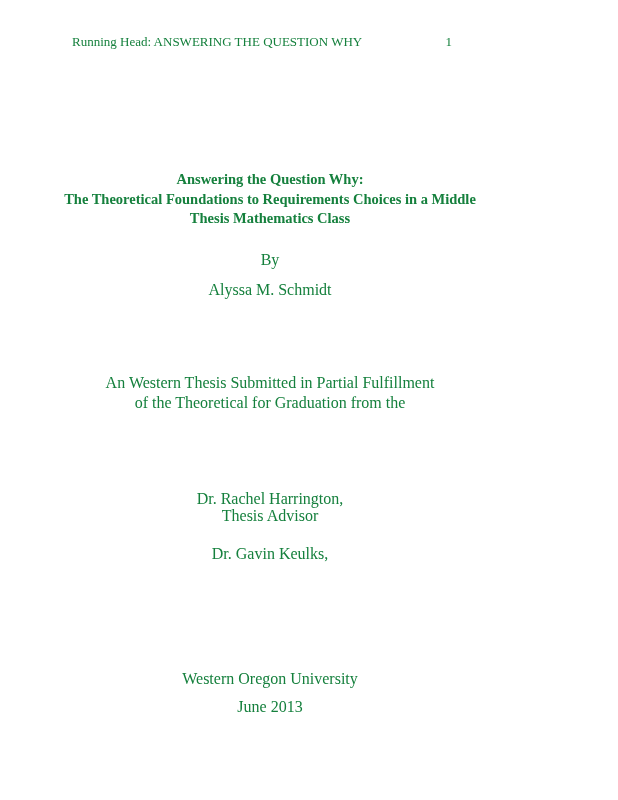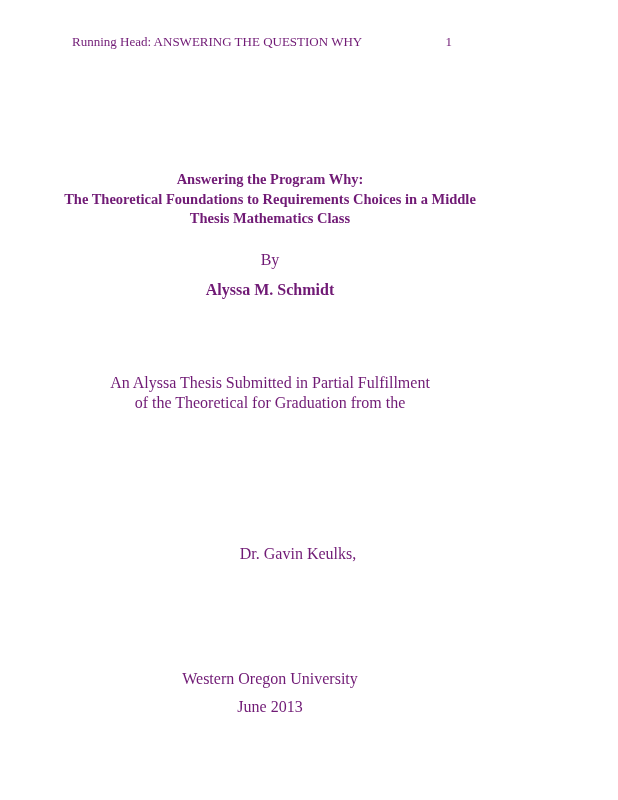--- a/index.html
+++ b/index.html
@@ -6,21 +6,21 @@
     margin: 0;
     padding: 0;
     background: #ffffff;
   }
   .page {
     position: relative;
     width: 540px;
     height: 800px;
     background: #ffffff;
     font-family: "Liberation Serif", "DejaVu Serif", serif;
-    color: #701a75;
+    color: #15803d;
     overflow: hidden;
   }
   .header-row {
     position: absolute;
     top: 33px;
     left: 72px;
     right: 88px;
     display: flex;
     justify-content: space-between;
     align-items: baseline;
@@ -35,52 +35,56 @@
     font-size: 16px;
     line-height: 19.5px;
   }
   .title-block {
     top: 170px;
     font-weight: bold;
     font-size: 14.5px;
     line-height: 19.5px;
   }
   .by-block   { top: 250px; }
-  .name-block { top: 280px; font-weight: bold; }
+  .name-block { top: 280px; }
   .submission-block { top: 373px; line-height: 20px; }
   .advisor-block    { top: 490px; line-height: 17px; }
-  .director-block   { top: 545px; line-height: 17px; padding-left: 28px; }
+  .director-block   { top: 545px; line-height: 17px; }
   .institution-block { top: 669px; }
   .date-block        { top: 697px; text-align: center; }
 </style>
 </head>
 <body>
 
 <div class="page">
 
   <div class="header-row">
     <span>Running Head: ANSWERING THE QUESTION WHY</span>
     <span>1</span>
   </div>
 
   <div class="centered-block title-block">
-    <div>Answering the Program Why:</div>
+    <div>Answering the Question Why:</div>
     <div>The Theoretical Foundations to Requirements Choices in a Middle</div>
     <div>Thesis Mathematics Class</div>
   </div>
 
   <div class="centered-block by-block">By</div>
 
   <div class="centered-block name-block">Alyssa M. Schmidt</div>
 
   <div class="centered-block submission-block">
-    <div>An Alyssa Thesis Submitted in Partial Fulfillment</div>
+    <div>An Western Thesis Submitted in Partial Fulfillment</div>
     <div>of the Theoretical for Graduation from the</div>
   </div>
 
+  <div class="centered-block advisor-block">
+    <div>Dr. Rachel Harrington,</div>
+    <div>Thesis Advisor</div>
+  </div>
 
   <div class="centered-block director-block">
     <div>Dr. Gavin Keulks,</div>
   </div>
 
   <div class="centered-block institution-block">Western Oregon University</div>
 
   <div class="centered-block date-block">June 2013</div>
 
 </div>

